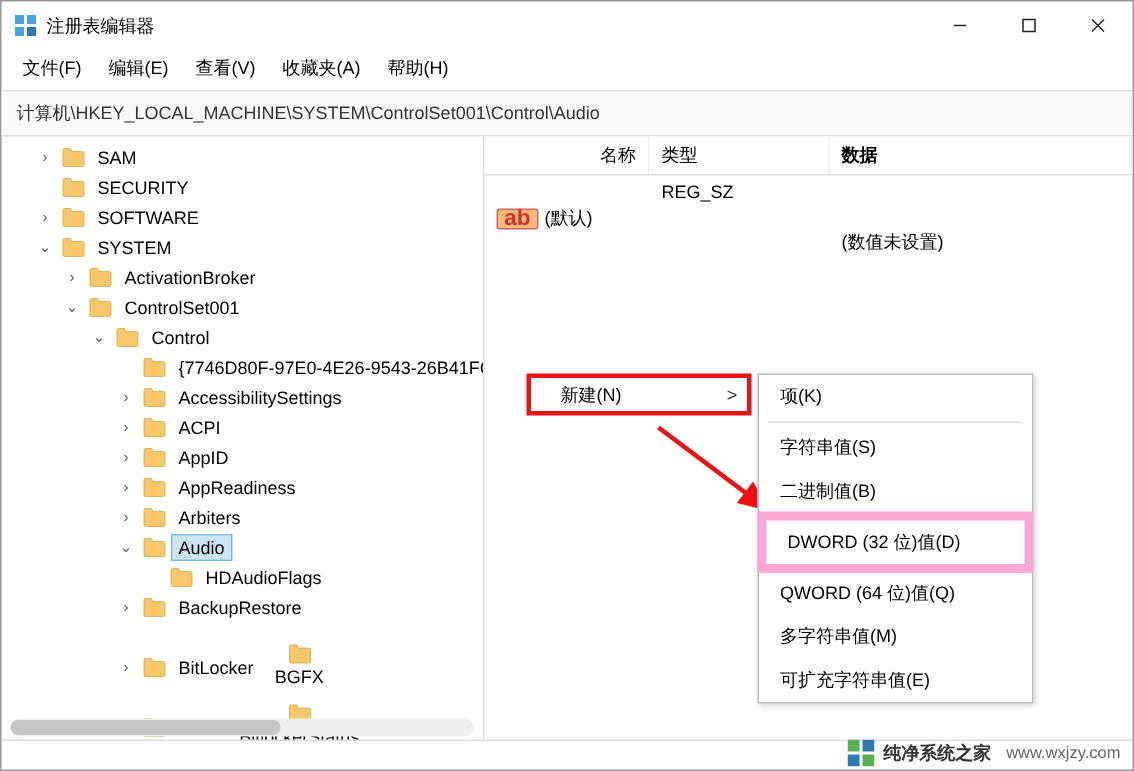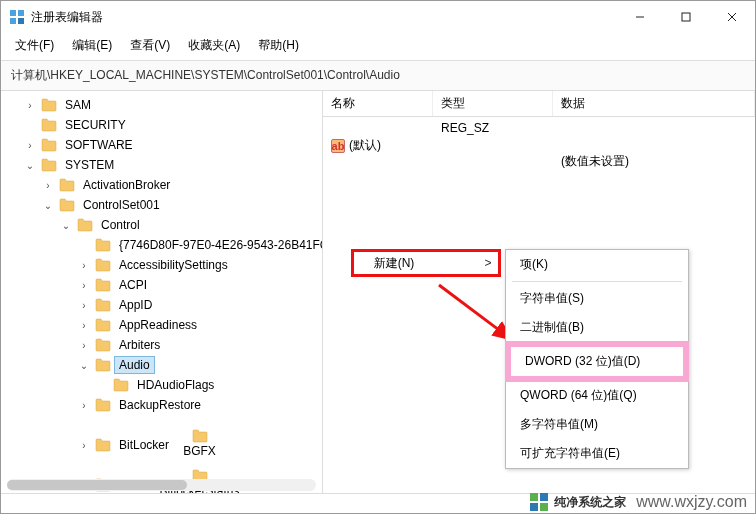--- a/index.html
+++ b/index.html
@@ -18,43 +18,43 @@
 .tree-row { display: flex; align-items: center; height: 20px; padding-left: 4px; cursor: default; }
 .tree-row.selected .node-label { background: #cde6f7; outline: 1px solid #7ab8e0; }
 .chev { width: 14px; height: 14px; display: inline-flex; align-items: center; justify-content: center; color: #555; font-size: 10px; flex-shrink: 0; }
 .chev.leaf { visibility: hidden; }
 .folder-icon { width: 16px; height: 14px; margin: 0 4px; flex-shrink: 0; display: inline-block; }
 .folder-icon svg { display: block; }
 .node-label { padding: 1px 4px; }
 .list-panel { flex: 1; position: relative; }
 .list-header { display: flex; border-bottom: 1px solid #ddd; background: #fff; }
 .list-header-cell { padding: 4px 8px; border-right: 1px solid #eee; }
-.lh-name { width: 110px; }
+.lh-name { width: 110px; text-align: right; }
 .lh-type { width: 120px; }
-.lh-data { flex: 1; }
+.lh-data { flex: 1; font-weight: bold; }
 .list-row { display: flex; padding: 2px 0; }
 .list-cell { padding: 2px 8px; }
 .list-cell.name { width: 110px; display: flex; align-items: center; gap: 4px; }
 .list-cell.type { width: 120px; }
 .list-cell.data { flex: 1; margin-top: 32px; }
-.ab-icon { width: 14px; height: 14px; background: #fdba74; border: 1px solid #c66; color: #c33; font-size: 11px; font-weight: bold; display: inline-flex; align-items: center; justify-content: center; border-radius: 2px; }
+.ab-icon { width: 28px; height: 14px; background: #fdba74; border: 1px solid #c66; color: #c33; font-size: 15px; font-weight: bold; display: inline-flex; align-items: center; justify-content: center; border-radius: 2px; }
 .context-layer { position: absolute; top: 248px; left: 350px; }
 .submenu-trigger { width: 150px; height: 28px; border: 3px solid #e11; display: flex; align-items: center; background: #fff; position: relative; gap: 44px; }
 .submenu-trigger-label { flex: 1; text-align: center; }
 .submenu-trigger-arrow { width: 20px; text-align: center; color: #333; }
 .context-submenu { position: absolute; top: 248px; left: 504px; width: 184px; background: #fff; border: 1px solid #bbb; box-shadow: 1px 1px 4px rgba(0,0,0,0.2); }
 .ctx-item { padding: 6px 14px; cursor: default; }
 .ctx-item.hl { border: 6px solid #f9a8d4; margin: -1px; position: relative; z-index: 2; }
 .red-arrow { position: absolute; top: 280px; left: 432px; pointer-events: none; }
 .statusbar { height: 20px; border-top: 1px solid #ddd; }
 .tree-hscroll-track { position: absolute; bottom: 2px; left: 6px; right: 6px; height: 12px; background: #f0f0f0; border-radius: 6px; }
 .tree-hscroll-thumb { position: absolute; left: 0; top: 1px; width: 180px; height: 10px; background: #c7c7c7; border-radius: 5px; }
 .watermark { position: absolute; right: 8px; bottom: 2px; display: flex; align-items: center; gap: 6px; font-weight: bold; color: #333; z-index: 50; font-size: 14px; }
 .wm-logo { width: 18px; height: 18px; display: inline-block; }
-.wm-url { font-weight: normal; font-size: 16px; color: #666; margin-left: 4px; }
+.wm-url { font-weight: normal; font-size: 11px; color: #666; margin-left: 4px; }
 </style>
 </head>
 <body>
 
 <div class="titlebar">
   <span class="titlebar-icon">
     <svg viewBox="0 0 16 16">
         <rect x="1" y="1" width="6" height="6" fill="#4aa3df"></rect>
         <rect x="9" y="1" width="6" height="6" fill="#4aa3df"></rect>
         <rect x="1" y="9" width="6" height="6" fill="#4aa3df"></rect>

